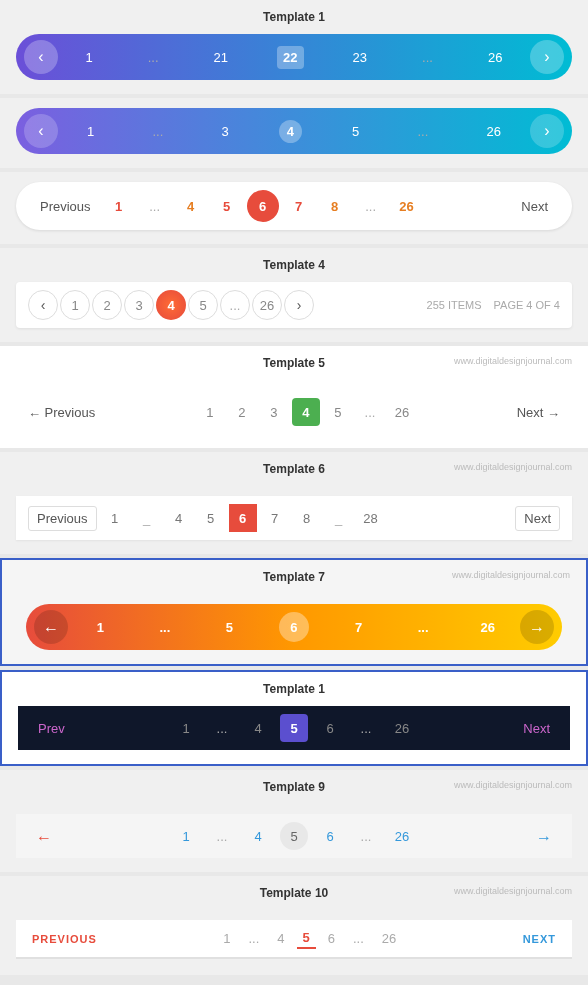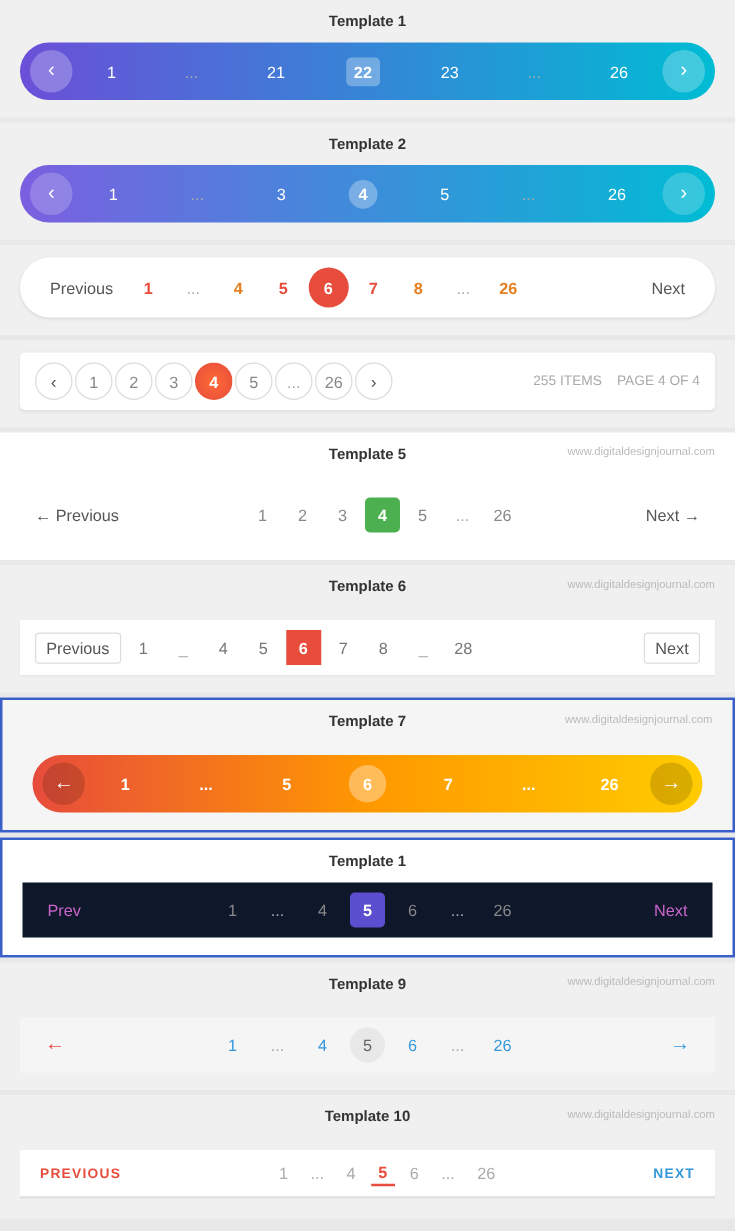--- a/index.html
+++ b/index.html
@@ -445,21 +445,20 @@
       <span class="t1-page active">22</span>
       <span class="t1-page">23</span>
       <span class="t1-page dots">...</span>
       <span class="t1-page">26</span>
     </div>
     <button class="t1-btn">›</button>
   </div>
 </div>
 
 <div class="section">
-  <div class="section-title">Template 2</div>
   <div class="t2-bar">
     <button class="t2-btn">‹</button>
     <div class="t2-pages">
       <span class="t2-page">1</span>
       <span class="t2-page dots">...</span>
       <span class="t2-page">3</span>
       <span class="t2-page active">4</span>
       <span class="t2-page">5</span>
       <span class="t2-page dots">...</span>
       <span class="t2-page">26</span>
@@ -479,20 +478,21 @@
     <span class="t3-page red-light">7</span>
     <span class="t3-page orange">8</span>
     <span class="t3-page dots">...</span>
     <span class="t3-page orange">26</span>
     <span class="t3-spacer"></span>
     <span class="t3-prev-next">Next</span>
   </div>
 </div>
 
 <div class="section">
+  <div class="section-title">Template 4</div>
   <div class="t4-bar">
     <button class="t4-btn">‹</button>
     <span class="t4-page">1</span>
     <span class="t4-page">2</span>
     <span class="t4-page">3</span>
     <span class="t4-page active">4</span>
     <span class="t4-page">5</span>
     <span class="t4-page dots">...</span>
     <span class="t4-page">26</span>
     <button class="t4-btn">›</button>

